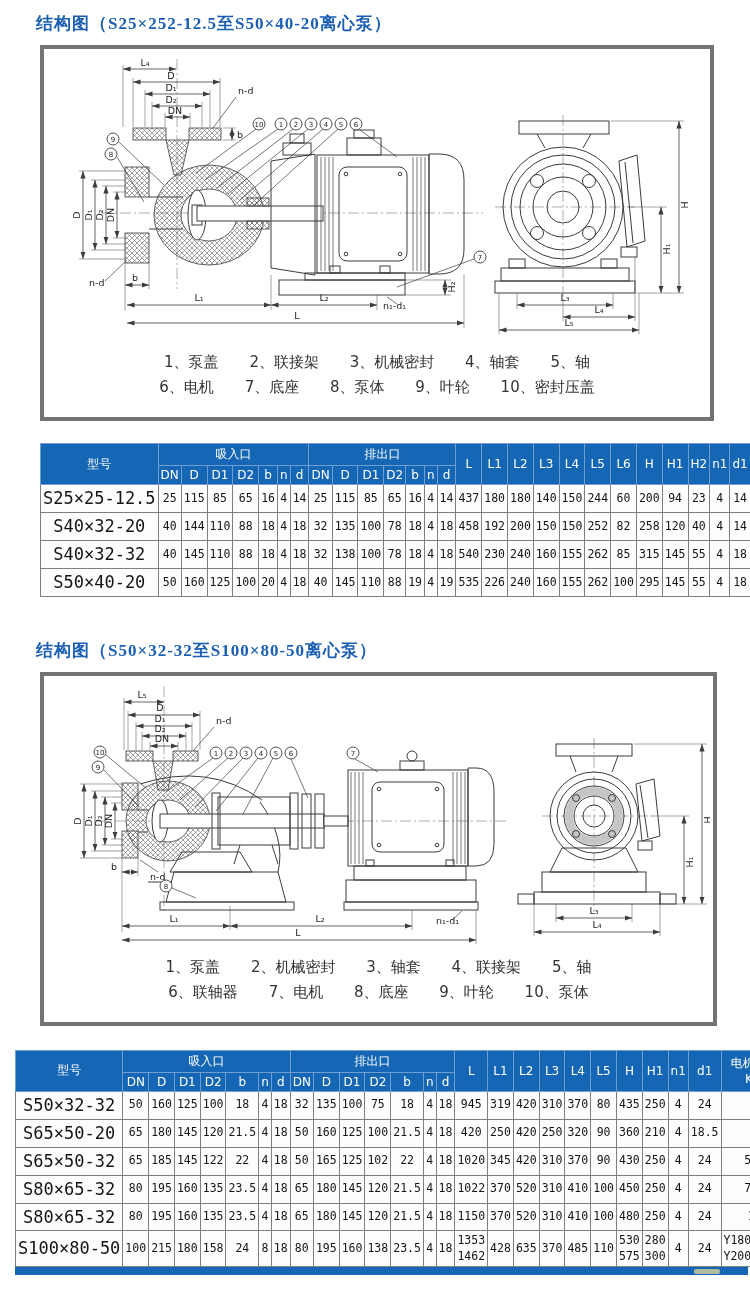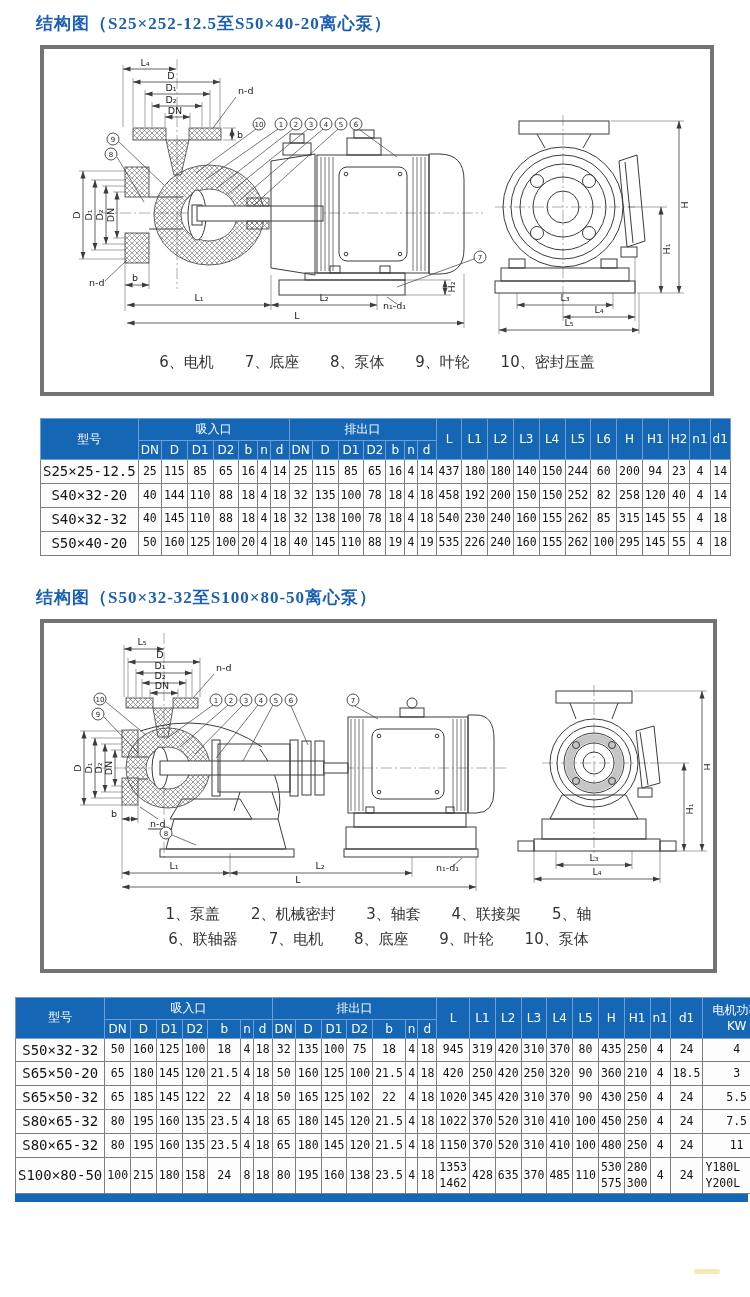--- a/index.html
+++ b/index.html
@@ -18,21 +18,21 @@
   
   .dim-table{border-collapse:collapse;background:#fdfdfd;table-layout:auto;
        font-family:"DejaVu Sans Mono","DejaVu Sans",monospace;}
   #t1{margin:22px 0 0 40px;width:670px;}
   #t2{margin:24px 0 0 15px;width:733px;}
   .dim-table th{background:#1566b5;color:#fff;border:1px solid #6f9fd0;
        font-weight:normal;font-size:12px;padding:2px 2px;
        font-family:"DejaVu Sans",sans-serif;}
   .dim-table td{border:1px solid #7e7e7e;color:#141414;text-align:center;
        font-size:11.5px;line-height:1.35;padding:2px 2px;white-space:pre-line;}
-  .dim-table td.model{white-space:nowrap;font-size:14px;}
+  .dim-table td.model{white-space:nowrap;font-size:17px;}
   .dim-table .model-col{width:86px;}
   .dim-table .power-col{width:78px;}
   .t2-strip{height:8px;background:#1566b5;width:733px;margin-left:15px;}
   .stray-mark{position:absolute;left:694px;top:1269px;width:26px;height:5px;
        background:#f3e09a;opacity:.7;border-radius:2px;}
 
   
   .st{fill:none;stroke:#3c3c3c;stroke-width:1;}
   .wh{fill:#fff;stroke:#3c3c3c;stroke-width:1;}
   .ht{stroke:#3c3c3c;stroke-width:.8;}
@@ -260,20 +260,27 @@
       <circle class="clo" cx="294" cy="71" r="6"></circle>
         <text class="ct" x="294" y="73.5">5</text>
       <circle class="clo" cx="309" cy="71" r="6"></circle>
         <text class="ct" x="309" y="73.5">6</text>
       <circle class="clo" cx="433" cy="204" r="6"></circle>
         <text class="ct" x="433" y="206.5">7</text>
     </g>
   </svg>
 
   <div class="legend">
+    <div class="legend-line">
+      <span class="legend-item">1、泵盖</span>
+      <span class="legend-item">2、联接架</span>
+      <span class="legend-item">3、机械密封</span>
+      <span class="legend-item">4、轴套</span>
+      <span class="legend-item">5、轴</span>
+    </div>
     <div class="legend-line">
       <span class="legend-item">6、电机</span>
       <span class="legend-item">7、底座</span>
       <span class="legend-item">8、泵体</span>
       <span class="legend-item">9、叶轮</span>
       <span class="legend-item">10、密封压盖</span>
     </div>
   </div>
 </div>
 
@@ -426,21 +433,21 @@
         <td>100</td>
         <td>295</td>
         <td>145</td>
         <td>55</td>
         <td>4</td>
         <td>18</td>
       </tr>
     </tbody>
 </table>
 
-<h2 class="sec-title" style="margin-top:30px;">结构图（S50×32-32至S100×80-50离心泵）</h2>
+<h2 class="sec-title" style="margin-top:42px;">结构图（S50×32-32至S100×80-50离心泵）</h2>
 
 <div class="fig-box" id="box2">
   <svg width="662" height="270" viewBox="0 0 662 270">
     <g>
       <line class="cl" x1="116" y1="6" x2="116" y2="232"></line>
       <line class="cl" x1="48" y1="141" x2="460" y2="141"></line>
       <line class="cl" x1="494" y1="136" x2="602" y2="136"></line>
       <line class="cl" x1="546" y1="58" x2="546" y2="232"></line>
     </g>
 

